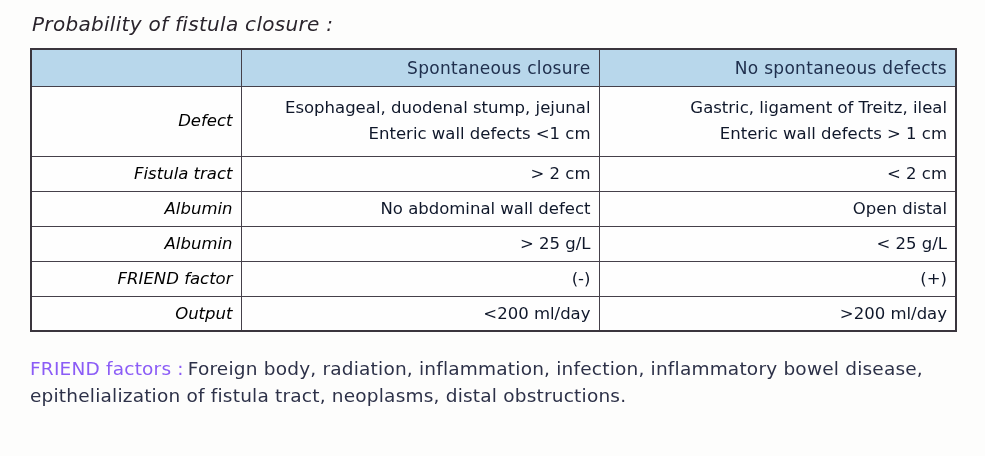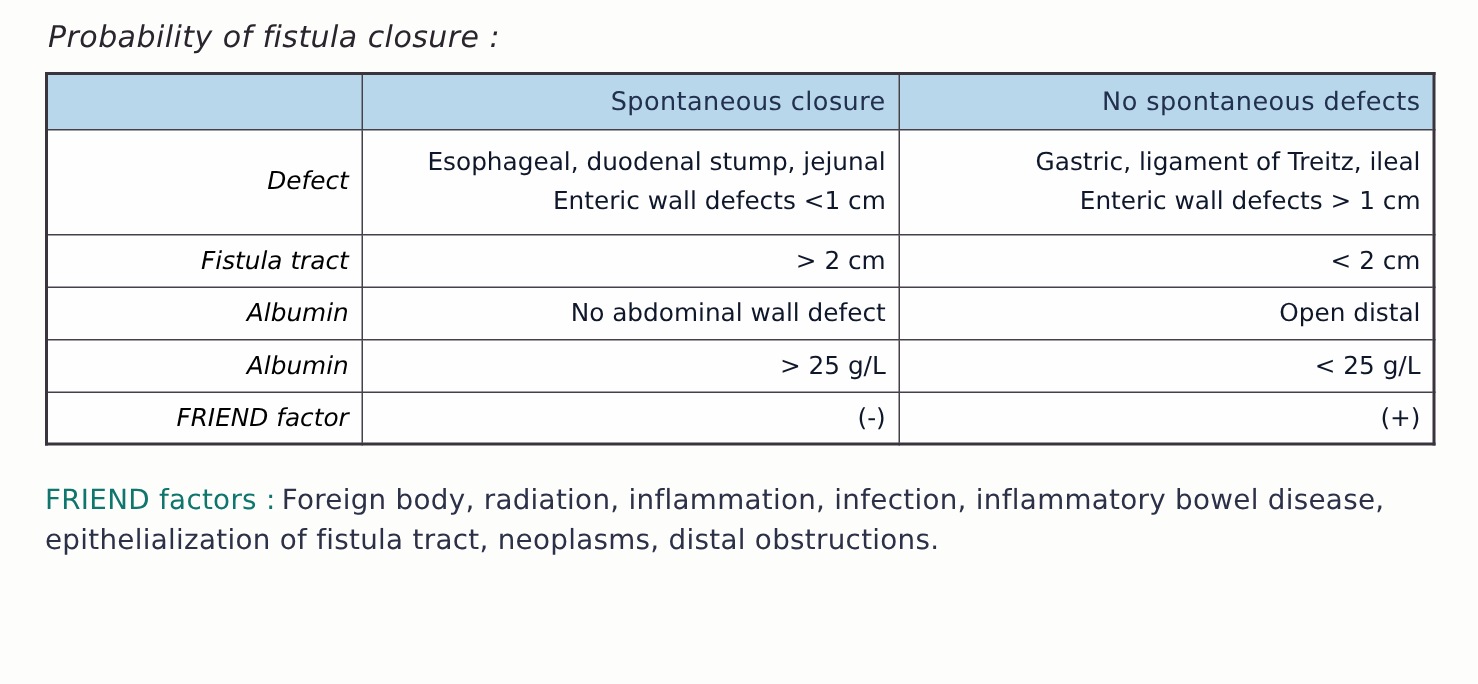--- a/index.html
+++ b/index.html
@@ -55,21 +55,21 @@
   tr.r-short td { height: 35px; }
   .footnote {
     margin-top: 24px;
     width: 930px;
     font-size: 18.5px;
     line-height: 1.45;
     color: #2d3148;
     letter-spacing: 0.2px;
   }
   .footnote .friend-label {
-    color: #0f766e;
+    color: #8b5cf6;
     margin-right: 4px;
     text-align: center;
   }
 </style>
 </head>
 <body>
 
 <div class="page">
 
   <div class="title">Probability of fistula closure :</div>
@@ -108,18 +108,23 @@
       <tr class="r-short">
         <td class="row-label">Albumin</td>
         <td>&gt; 25 g/L</td>
         <td>&lt; 25 g/L</td>
       </tr>
       <tr class="r-short">
         <td class="row-label">FRIEND factor</td>
         <td>(-)</td>
         <td>(+)</td>
       </tr>
+      <tr class="r-short">
+        <td class="row-label">Output</td>
+        <td>&lt;200 ml/day</td>
+        <td>&gt;200 ml/day</td>
+      </tr>
     </tbody>
   </table>
 
   <div class="footnote"><span class="friend-label">FRIEND factors :</span><span>Foreign body, radiation, inflammation, infection, inflammatory bowel disease, epithelialization of fistula tract, neoplasms, distal obstructions.</span></div>
 
 </div>
 
 </body></html>

